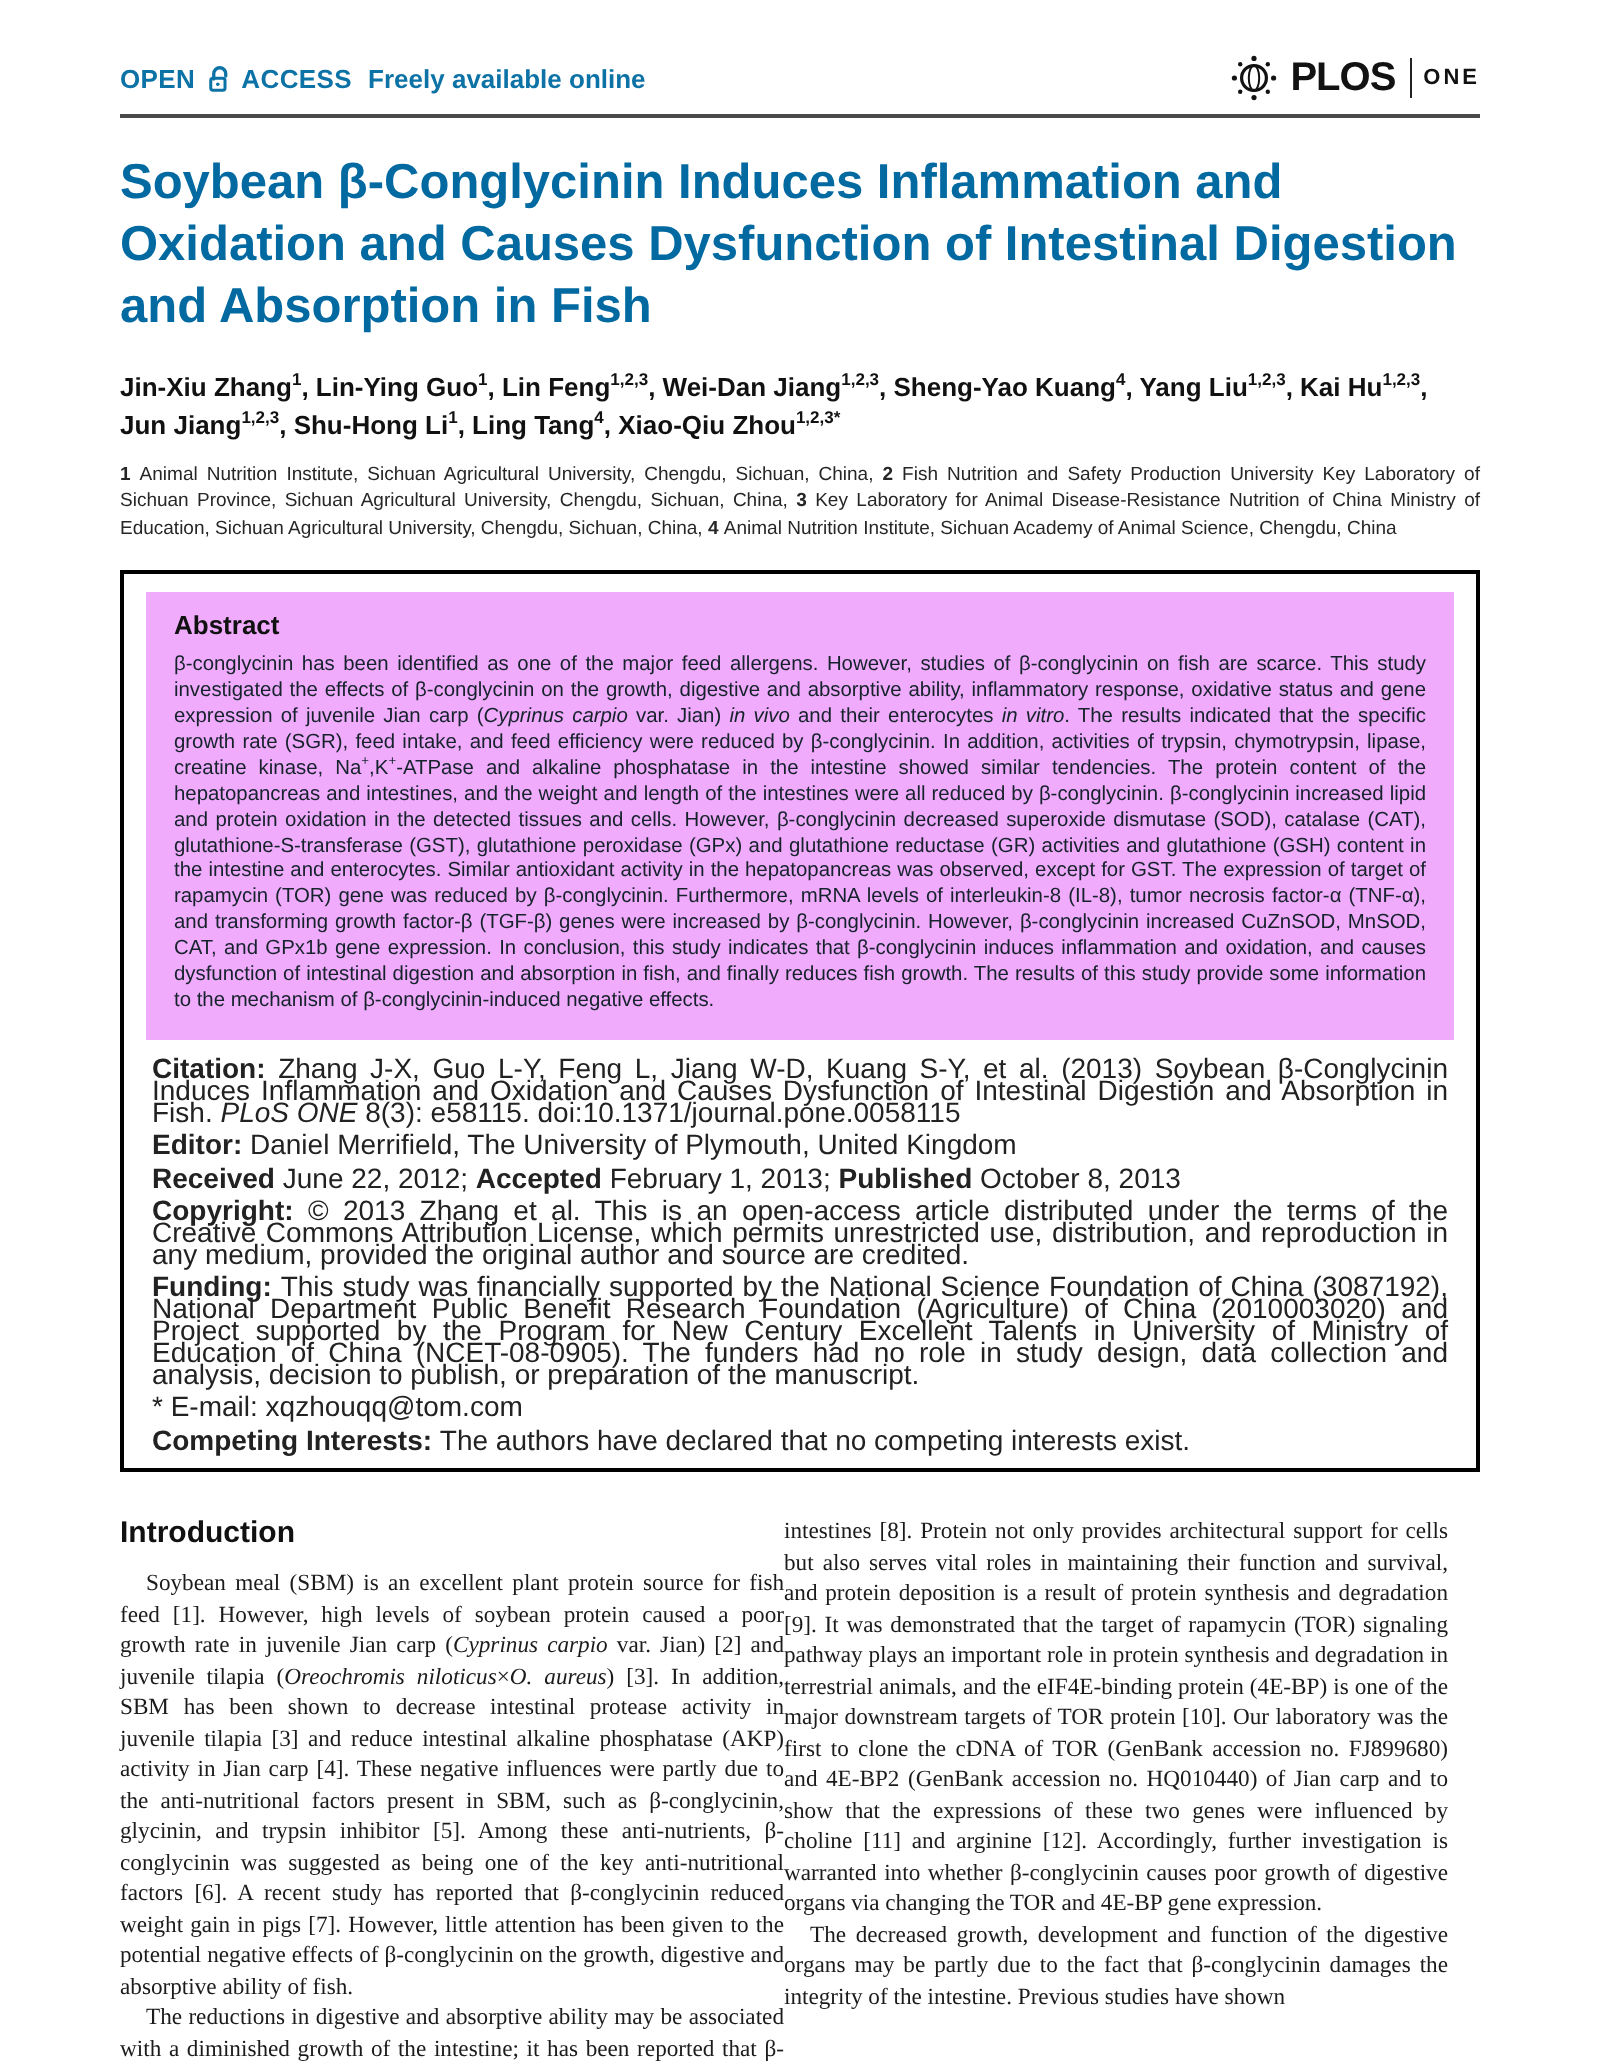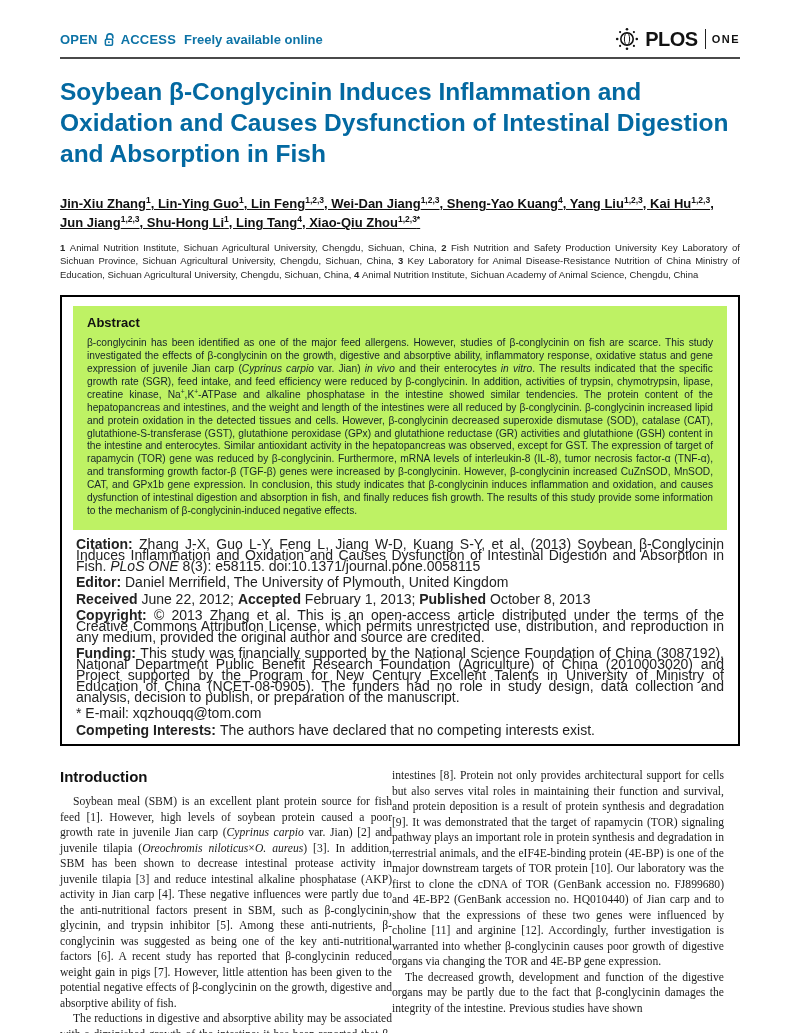--- a/index.html
+++ b/index.html
@@ -17,21 +17,21 @@
   .oa-icon{margin:0 4px;display:inline-flex;}
   .oa-tag{margin-left:8px;}
   .plos{display:flex;align-items:center;}
   .plos-icon{margin-right:5px;display:inline-flex;}
   .plos-name{font-size:20px;font-weight:bold;letter-spacing:-0.5px;color:#121212;}
   .plos-divider{width:1px;height:20px;background:#222;margin:0 6px 0 7px;}
   .plos-one{font-size:11px;font-weight:bold;letter-spacing:1.5px;color:#121212;}
   .masthead-rule{height:2px;background:#4a4a4a;margin-top:5px;}
   
   .title{font-size:24.5px;font-weight:bold;line-height:31px;margin:17px 0 0 0;color:#0369a1;}
-  .authors{margin-top:25px;font-size:13px;font-weight:bold;line-height:19px;color:#111;text-decoration:underline;}
+  .authors{margin-top:15px;font-size:13px;font-weight:bold;line-height:19px;color:#111;}
   .authors sup{font-size:8.5px;line-height:0;}
   .affiliations{margin-top:9px;font-size:9.5px;line-height:13.4px;text-align:justify;color:#262626;}
   .affiliations b{font-weight:bold;}
   
   .info-box{border:2px solid #000;margin-top:14px;padding:9px 11px 3px 11px;}
   .abstract-panel{padding:9px 14px 12px 14px;}
   .abstract-heading{font-size:13px;font-weight:bold;margin:0 0 7px 0;color:#111;}
   .abstract-body{font-size:10.2px;line-height:12.9px;text-align:justify;color:#15222b;}
   .abstract-body sup{font-size:65%;line-height:0;}
   .metadata{padding:9px 3px 0 3px;}
@@ -95,21 +95,21 @@
   </header>
   <div class="masthead-rule" style="background: rgb(74, 74, 74);"></div>
 
   <h1 class="title">Soybean β-Conglycinin Induces Inflammation and Oxidation and Causes Dysfunction of Intestinal Digestion and Absorption in Fish</h1>
 
   <div class="authors"><span>Jin-Xiu Zhang</span><sup>1</sup><span>, Lin-Ying Guo</span><sup>1</sup><span>, Lin Feng</span><sup>1,2,3</sup><span>, Wei-Dan Jiang</span><sup>1,2,3</sup><span>, Sheng-Yao Kuang</span><sup>4</sup><span>, Yang Liu</span><sup>1,2,3</sup><span>, Kai Hu</span><sup>1,2,3</sup><span>, Jun Jiang</span><sup>1,2,3</sup><span>, Shu-Hong Li</span><sup>1</sup><span>, Ling Tang</span><sup>4</sup><span>, Xiao-Qiu Zhou</span><sup>1,2,3</sup><sup>*</sup></div>
 
   <div class="affiliations"><b>1 </b><span>Animal Nutrition Institute, Sichuan Agricultural University, Chengdu, Sichuan, China, </span><b>2 </b><span>Fish Nutrition and Safety Production University Key Laboratory of Sichuan Province, Sichuan Agricultural University, Chengdu, Sichuan, China, </span><b>3 </b><span>Key Laboratory for Animal Disease-Resistance Nutrition of China Ministry of Education, Sichuan Agricultural University, Chengdu, Sichuan, China, </span><b>4 </b><span>Animal Nutrition Institute, Sichuan Academy of Animal Science, Chengdu, China</span></div>
 
   <div class="info-box">
-    <div class="abstract-panel" style="background: #bef264;">
+    <div class="abstract-panel" style="background: #f0abfc;">
       <div class="abstract-heading">Abstract</div>
       <div class="abstract-body"><span>β-conglycinin has been identified as one of the major feed allergens. However, studies of β-conglycinin on fish are scarce. This study investigated the effects of β-conglycinin on the growth, digestive and absorptive ability, inflammatory response, oxidative status and gene expression of juvenile Jian carp (</span><i>Cyprinus carpio</i><span> var. Jian) </span><i>in vivo</i><span> and their enterocytes </span><i>in vitro</i><span>. The results indicated that the specific growth rate (SGR), feed intake, and feed efficiency were reduced by β-conglycinin. In addition, activities of trypsin, chymotrypsin, lipase, creatine kinase, Na</span><sup>+</sup><span>,K</span><sup>+</sup><span>-ATPase and alkaline phosphatase in the intestine showed similar tendencies. The protein content of the hepatopancreas and intestines, and the weight and length of the intestines were all reduced by β-conglycinin. β-conglycinin increased lipid and protein oxidation in the detected tissues and cells. However, β-conglycinin decreased superoxide dismutase (SOD), catalase (CAT), glutathione-S-transferase (GST), glutathione peroxidase (GPx) and glutathione reductase (GR) activities and glutathione (GSH) content in the intestine and enterocytes. Similar antioxidant activity in the hepatopancreas was observed, except for GST. The expression of target of rapamycin (TOR) gene was reduced by β-conglycinin. Furthermore, mRNA levels of interleukin-8 (IL-8), tumor necrosis factor-α (TNF-α), and transforming growth factor-β (TGF-β) genes were increased by β-conglycinin. However, β-conglycinin increased CuZnSOD, MnSOD, CAT, and GPx1b gene expression. In conclusion, this study indicates that β-conglycinin induces inflammation and oxidation, and causes dysfunction of intestinal digestion and absorption in fish, and finally reduces fish growth. The results of this study provide some information to the mechanism of β-conglycinin-induced negative effects.</span></div>
     </div>
     <div class="metadata">
         <p class="body-para"><b>Citation: </b><span>Zhang J-X, Guo L-Y, Feng L, Jiang W-D, Kuang S-Y, et al. (2013) Soybean β-Conglycinin Induces Inflammation and Oxidation and Causes Dysfunction of Intestinal Digestion and Absorption in Fish. </span><i>PLoS ONE</i><span> 8(3): e58115. doi:10.1371/journal.pone.0058115</span></p>
         <p class="body-para"><b>Editor: </b><span>Daniel Merrifield, The University of Plymouth, United Kingdom</span></p>
         <p class="body-para"><b>Received </b><span>June 22, 2012; </span><b>Accepted </b><span>February 1, 2013; </span><b>Published </b><span>October 8, 2013</span></p>
         <p class="body-para"><b>Copyright: </b><span>© 2013 Zhang et al. This is an open-access article distributed under the terms of the Creative Commons Attribution License, which permits unrestricted use, distribution, and reproduction in any medium, provided the original author and source are credited.</span></p>
         <p class="body-para"><b>Funding: </b><span>This study was financially supported by the National Science Foundation of China (3087192), National Department Public Benefit Research Foundation (Agriculture) of China (2010003020) and Project supported by the Program for New Century Excellent Talents in University of Ministry of Education of China (NCET-08-0905). The funders had no role in study design, data collection and analysis, decision to publish, or preparation of the manuscript.</span></p>
         <p class="body-para"><span>* E-mail: xqzhouqq@tom.com</span></p>

